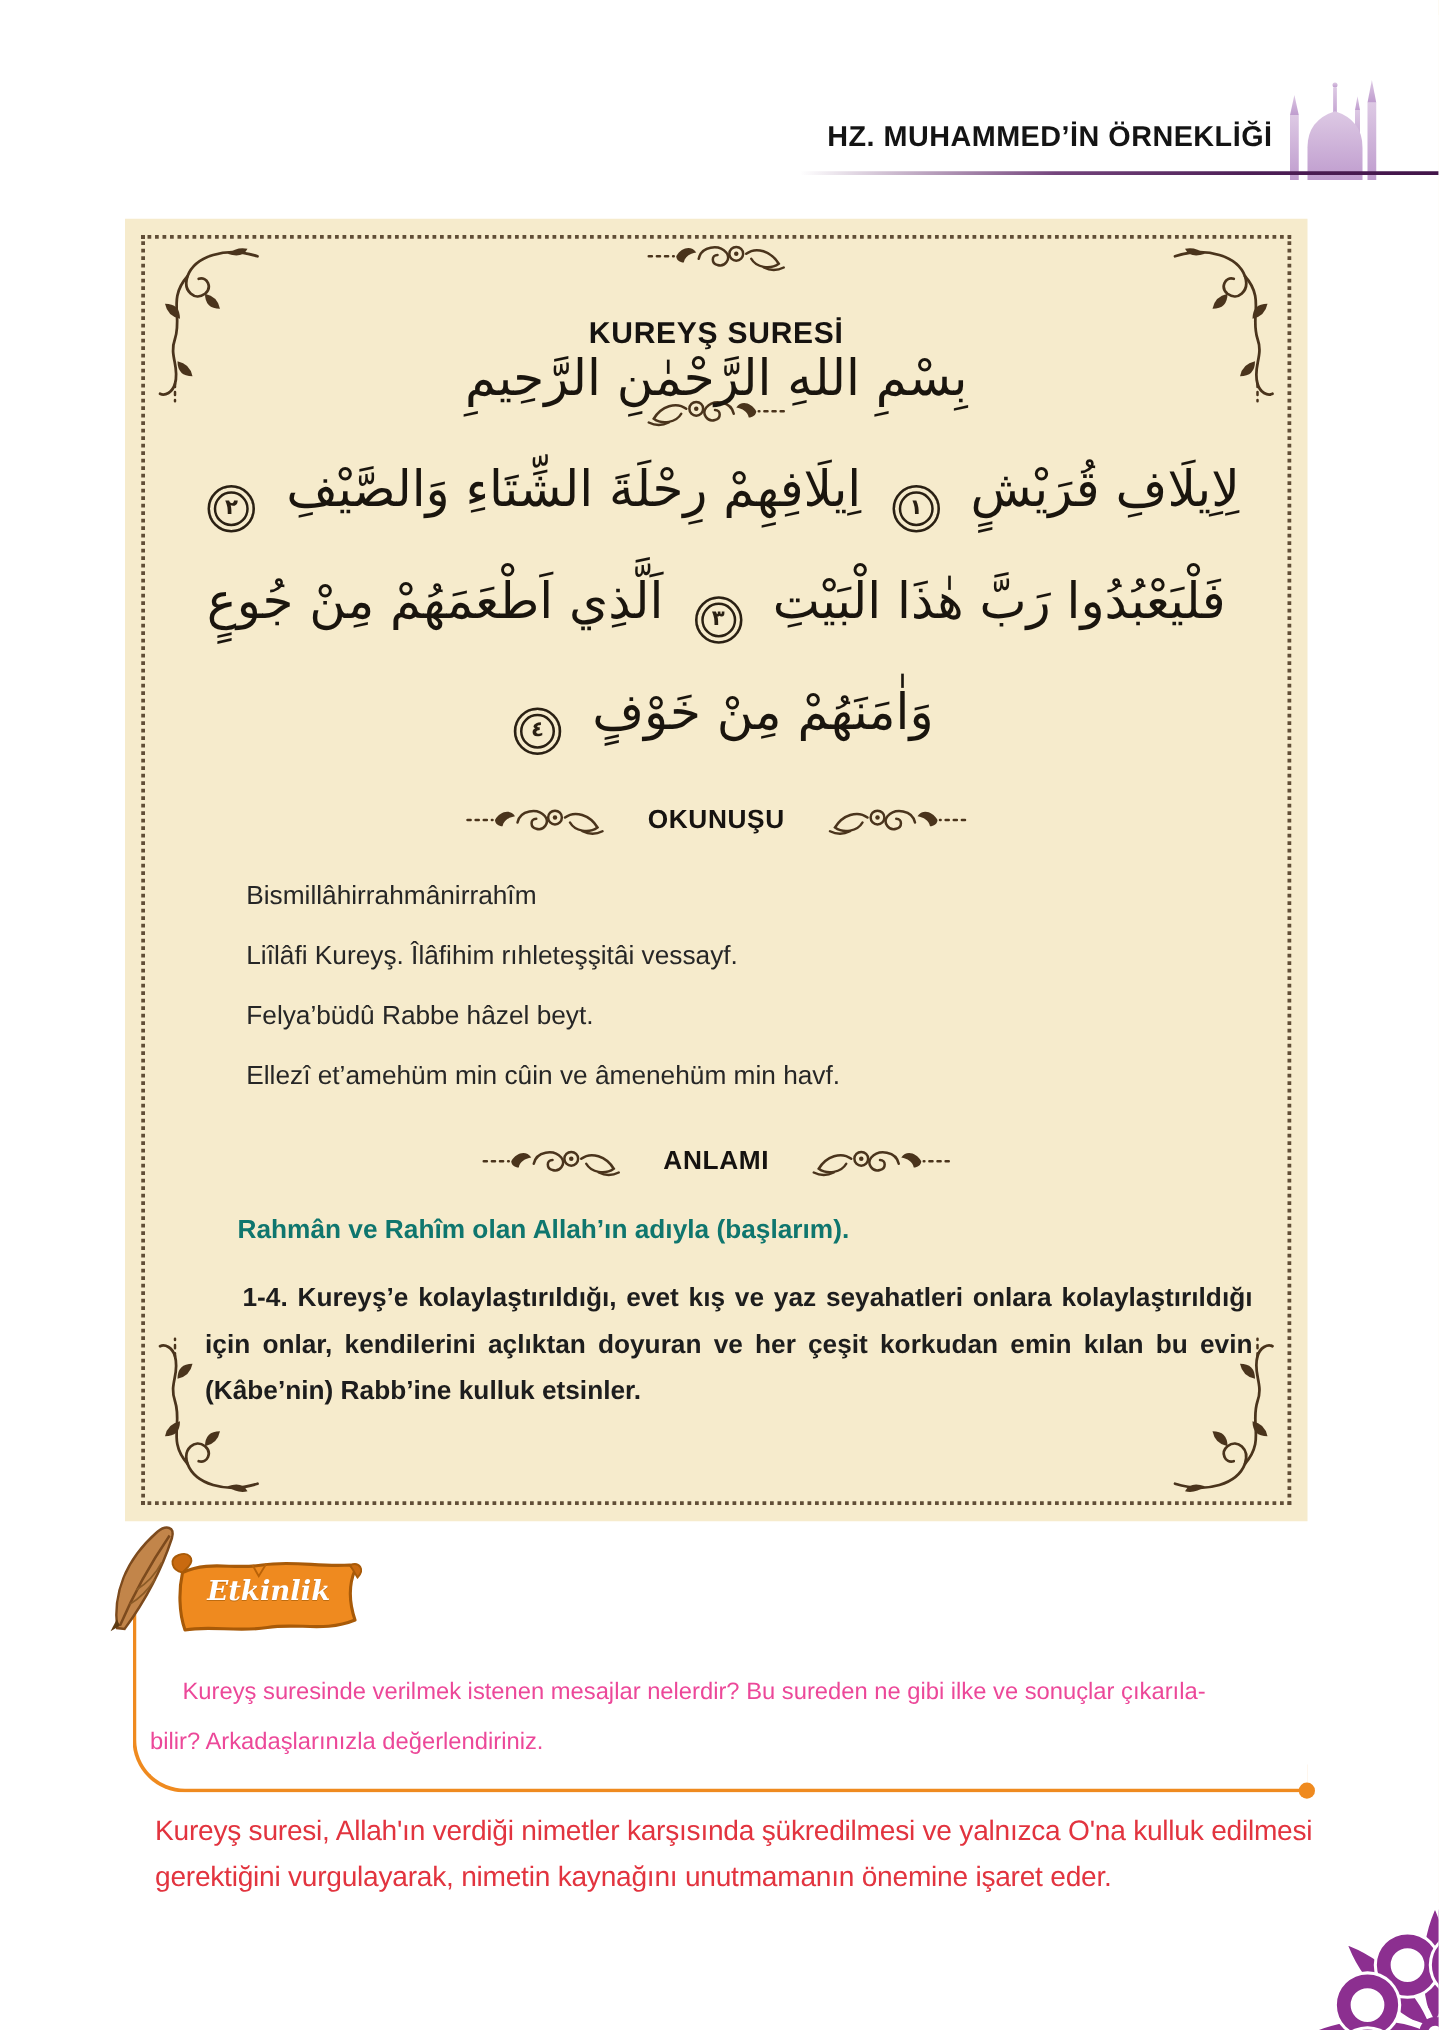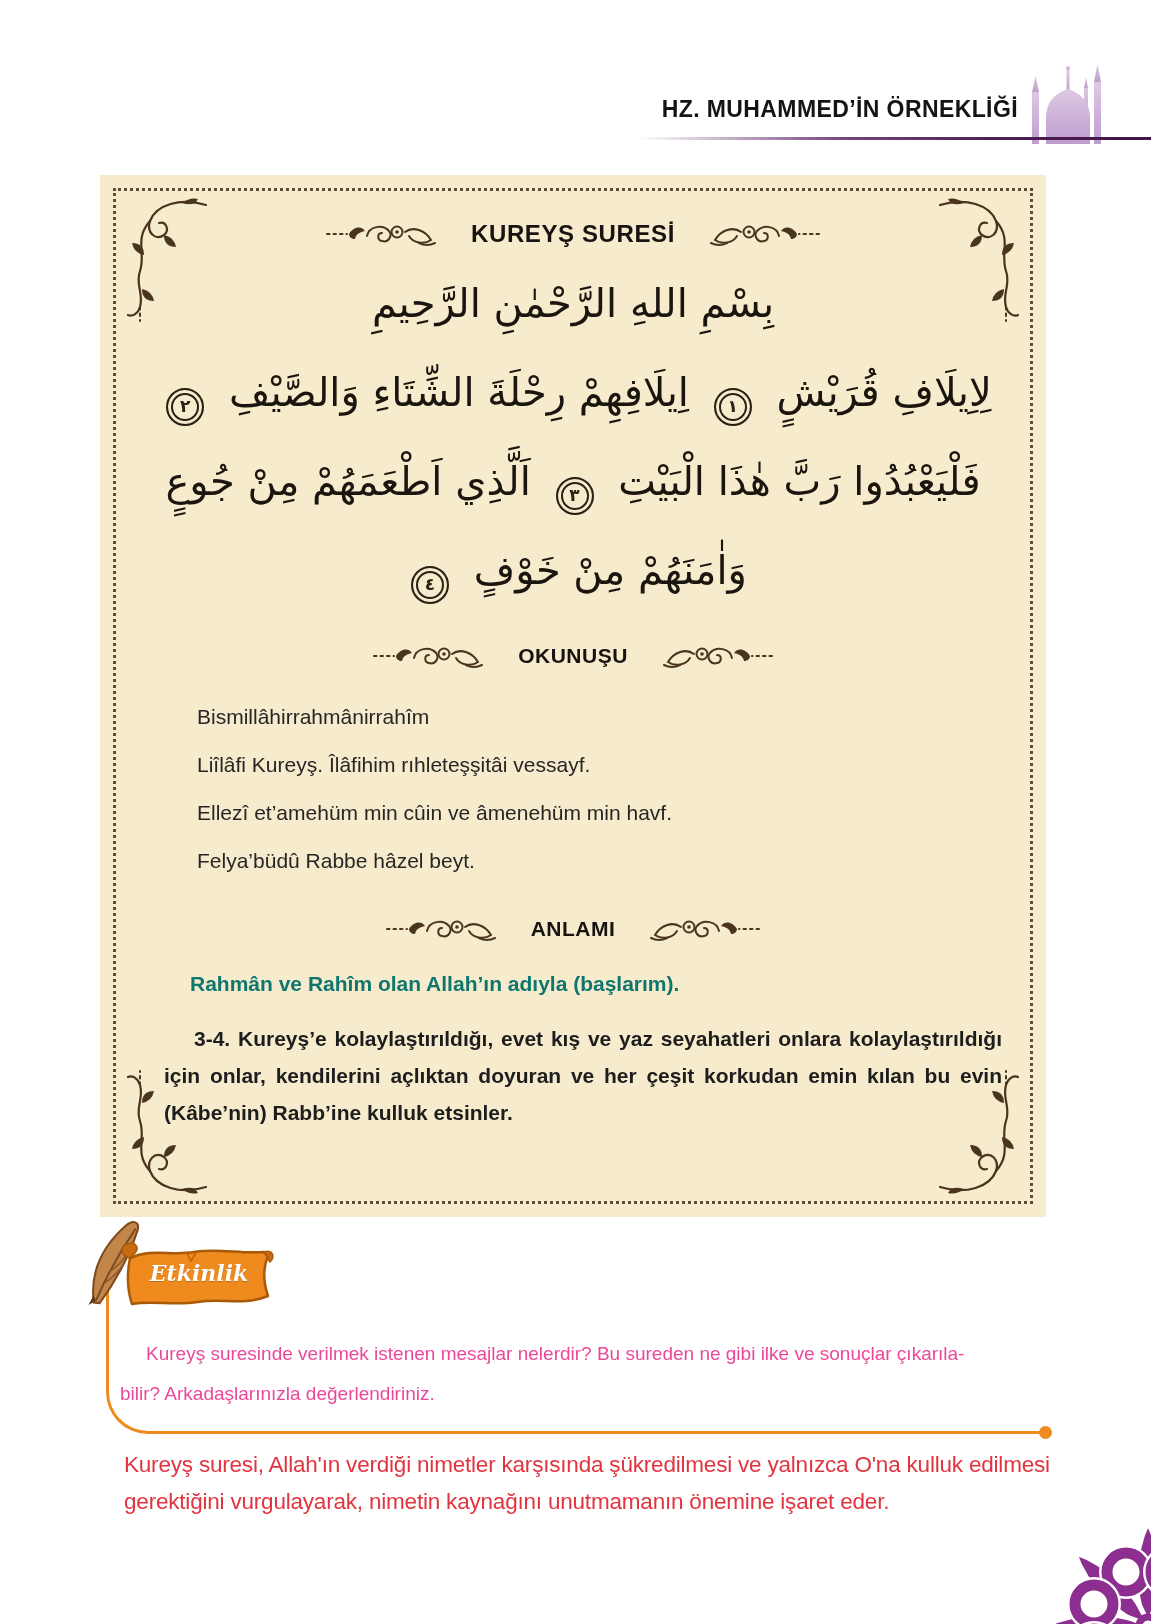--- a/index.html
+++ b/index.html
@@ -28,21 +28,21 @@
   .dotted-border{position:absolute;inset:13px;border:3px dotted rgba(70,50,28,.85);pointer-events:none;}
   .corner{position:absolute;width:90px;height:130px;}
   .corner.tl{left:20px;top:20px;}
   .corner.tr{right:20px;top:20px;transform:scaleX(-1);}
   .corner.bl{left:20px;bottom:20px;transform:scaleY(-1);}
   .corner.br{right:20px;bottom:20px;transform:scale(-1,-1);}
 
   .panel-heading{position:absolute;left:0;width:100%;display:flex;align-items:center;
     justify-content:center;gap:34px;}
   .panel-heading h2,.panel-heading h3{margin:0;color:#161310;white-space:nowrap;}
-  .ph-title{top:45px;}  .ph-title h2{font-size:24px;letter-spacing:.6px;}
+  .ph-title{top:16px;flex-direction:column;}  .ph-title h2{font-size:24px;letter-spacing:.6px;}
   .ph-okunusu{top:467px;} .ph-anlami{top:740px;}
   .ph-okunusu h3,.ph-anlami h3{font-size:21px;letter-spacing:.5px;}
   .flourish{width:112px;height:28px;color:#4a341c;flex:0 0 auto;}
   .flourish.right{transform:scaleX(-1);}
 
   .arabic{position:absolute;top:84px;left:30px;right:30px;direction:rtl;text-align:center;
     font-family:"DejaVu Sans",sans-serif;color:#1a150e;}
   .arabic-line{font-size:40px;line-height:89px;white-space:nowrap;}
   .aya-marker{display:inline-block;width:38px;height:38px;line-height:33px;text-align:center;
     border:2px solid #2a2013;border-radius:50%;
@@ -57,21 +57,21 @@
   .meaning{position:absolute;top:845px;left:64px;width:838px;margin:0;font-size:21px;
     font-weight:bold;color:#1d1d1d;line-height:37px;text-align:justify;text-indent:30px;}
 
   
   .activity-frame{position:absolute;left:106px;top:1258px;width:940px;height:164px;
     border-left:3px solid var(--accent-orange);border-bottom:3px solid var(--accent-orange);
     border-bottom-left-radius:42px;z-index:1;}
   .activity-frame .end-dot{position:absolute;right:-6px;bottom:-8px;width:13px;height:13px;
     border-radius:50%;background:var(--accent-orange);}
   .quill{position:absolute;left:88px;top:1205px;width:64px;height:92px;z-index:2;transform:rotate(6deg);}
-  .banner{position:absolute;left:116px;top:1226px;width:160px;height:76px;z-index:3;}
+  .banner{position:absolute;left:132px;top:1226px;width:160px;height:76px;z-index:3;}
   .banner svg{position:absolute;inset:0;width:100%;height:100%;}
   .banner-label{position:absolute;inset:4px 8px 10px 14px;display:flex;align-items:center;
     justify-content:center;font-family:"DejaVu Serif",serif;font-style:italic;font-weight:bold;
     font-size:22px;color:#ffffff;text-shadow:0 1px 0 rgba(130,70,0,.45);z-index:1;}
   .activity-q{position:absolute;margin:0;font-size:19px;color:#ec4899;white-space:nowrap;z-index:2;}
   .activity-q.l1{left:146px;top:1331px;}
   .activity-q.l2{left:120px;top:1371px;}
 
   
   .answer-line{position:absolute;left:124px;margin:0;font-size:22.5px;color:var(--answer-red);
@@ -228,22 +228,22 @@
         <g fill="currentColor">
           <path d="M24 14 c4 -7 12 -9 16 -3 c-5 1 -9 3 -10 8 c-3 0 -6 -2 -6 -5 z"></path>
           <circle cx="72" cy="12" r="1.8"></circle>
         </g>
       </svg>
     </div>
 
     <div class="translit">
       <p>Bismillâhirrahmânirrahîm</p>
       <p>Liîlâfi Kureyş. Îlâfihim rıhleteşşitâi vessayf.</p>
+      <p>Felya’büdû Rabbe hâzel beyt.</p>
       <p>Ellezî et’amehüm min cûin ve âmenehüm min havf.</p>
-      <p>Felya’büdû Rabbe hâzel beyt.</p>
     </div>
 
     <div class="panel-heading ph-anlami">
       <svg class="flourish" viewBox="0 0 112 28" aria-hidden="true">
         <g stroke="currentColor" stroke-width="2" fill="none" stroke-linecap="round">
           <path d="M2 14 h20" stroke-dasharray="2.5 4"></path>
           <path d="M42 16 c2 -10 16 -12 22 -5 c4 5 -1 12 -7 10 c-5 -1 -5 -8 0 -8"></path>
           <circle cx="72" cy="12" r="5.5"></circle>
           <path d="M80 12 c8 -6 20 -2 26 8 c-7 5 -18 3 -22 -4"></path>
           <path d="M94 23 q8 4 16 0"></path>
@@ -263,21 +263,21 @@
           <path d="M94 23 q8 4 16 0"></path>
         </g>
         <g fill="currentColor">
           <path d="M24 14 c4 -7 12 -9 16 -3 c-5 1 -9 3 -10 8 c-3 0 -6 -2 -6 -5 z"></path>
           <circle cx="72" cy="12" r="1.8"></circle>
         </g>
       </svg>
     </div>
 
     <p class="besmele-tr">Rahmân ve Rahîm olan Allah’ın adıyla (başlarım).</p>
-    <p class="meaning">3-4. Kureyş’e kolaylaştırıldığı, evet kış ve yaz seyahatleri onlara kolaylaştırıldığı için onlar, kendilerini açlıktan doyuran ve her çeşit korkudan emin kılan bu evin (Kâbe’nin) Rabb’ine kulluk etsinler.</p>
+    <p class="meaning">1-4. Kureyş’e kolaylaştırıldığı, evet kış ve yaz seyahatleri onlara kolaylaştırıldığı için onlar, kendilerini açlıktan doyuran ve her çeşit korkudan emin kılan bu evin (Kâbe’nin) Rabb’ine kulluk etsinler.</p>
   </section>
 
   <section>
     <div class="activity-frame">
       <span class="end-dot"></span>
     </div>
 
     <svg class="quill" viewBox="0 0 64 92" aria-hidden="true">
       <path d="M10 88 C4 62 10 34 34 8 C40 2 48 2 46 12 C40 40 30 64 16 88 Z" fill="#c2854a" stroke="#7c4a1d" stroke-width="2"></path>
       <path d="M44 10 C30 36 20 60 12 86" stroke="#7c4a1d" stroke-width="2" fill="none"></path>

